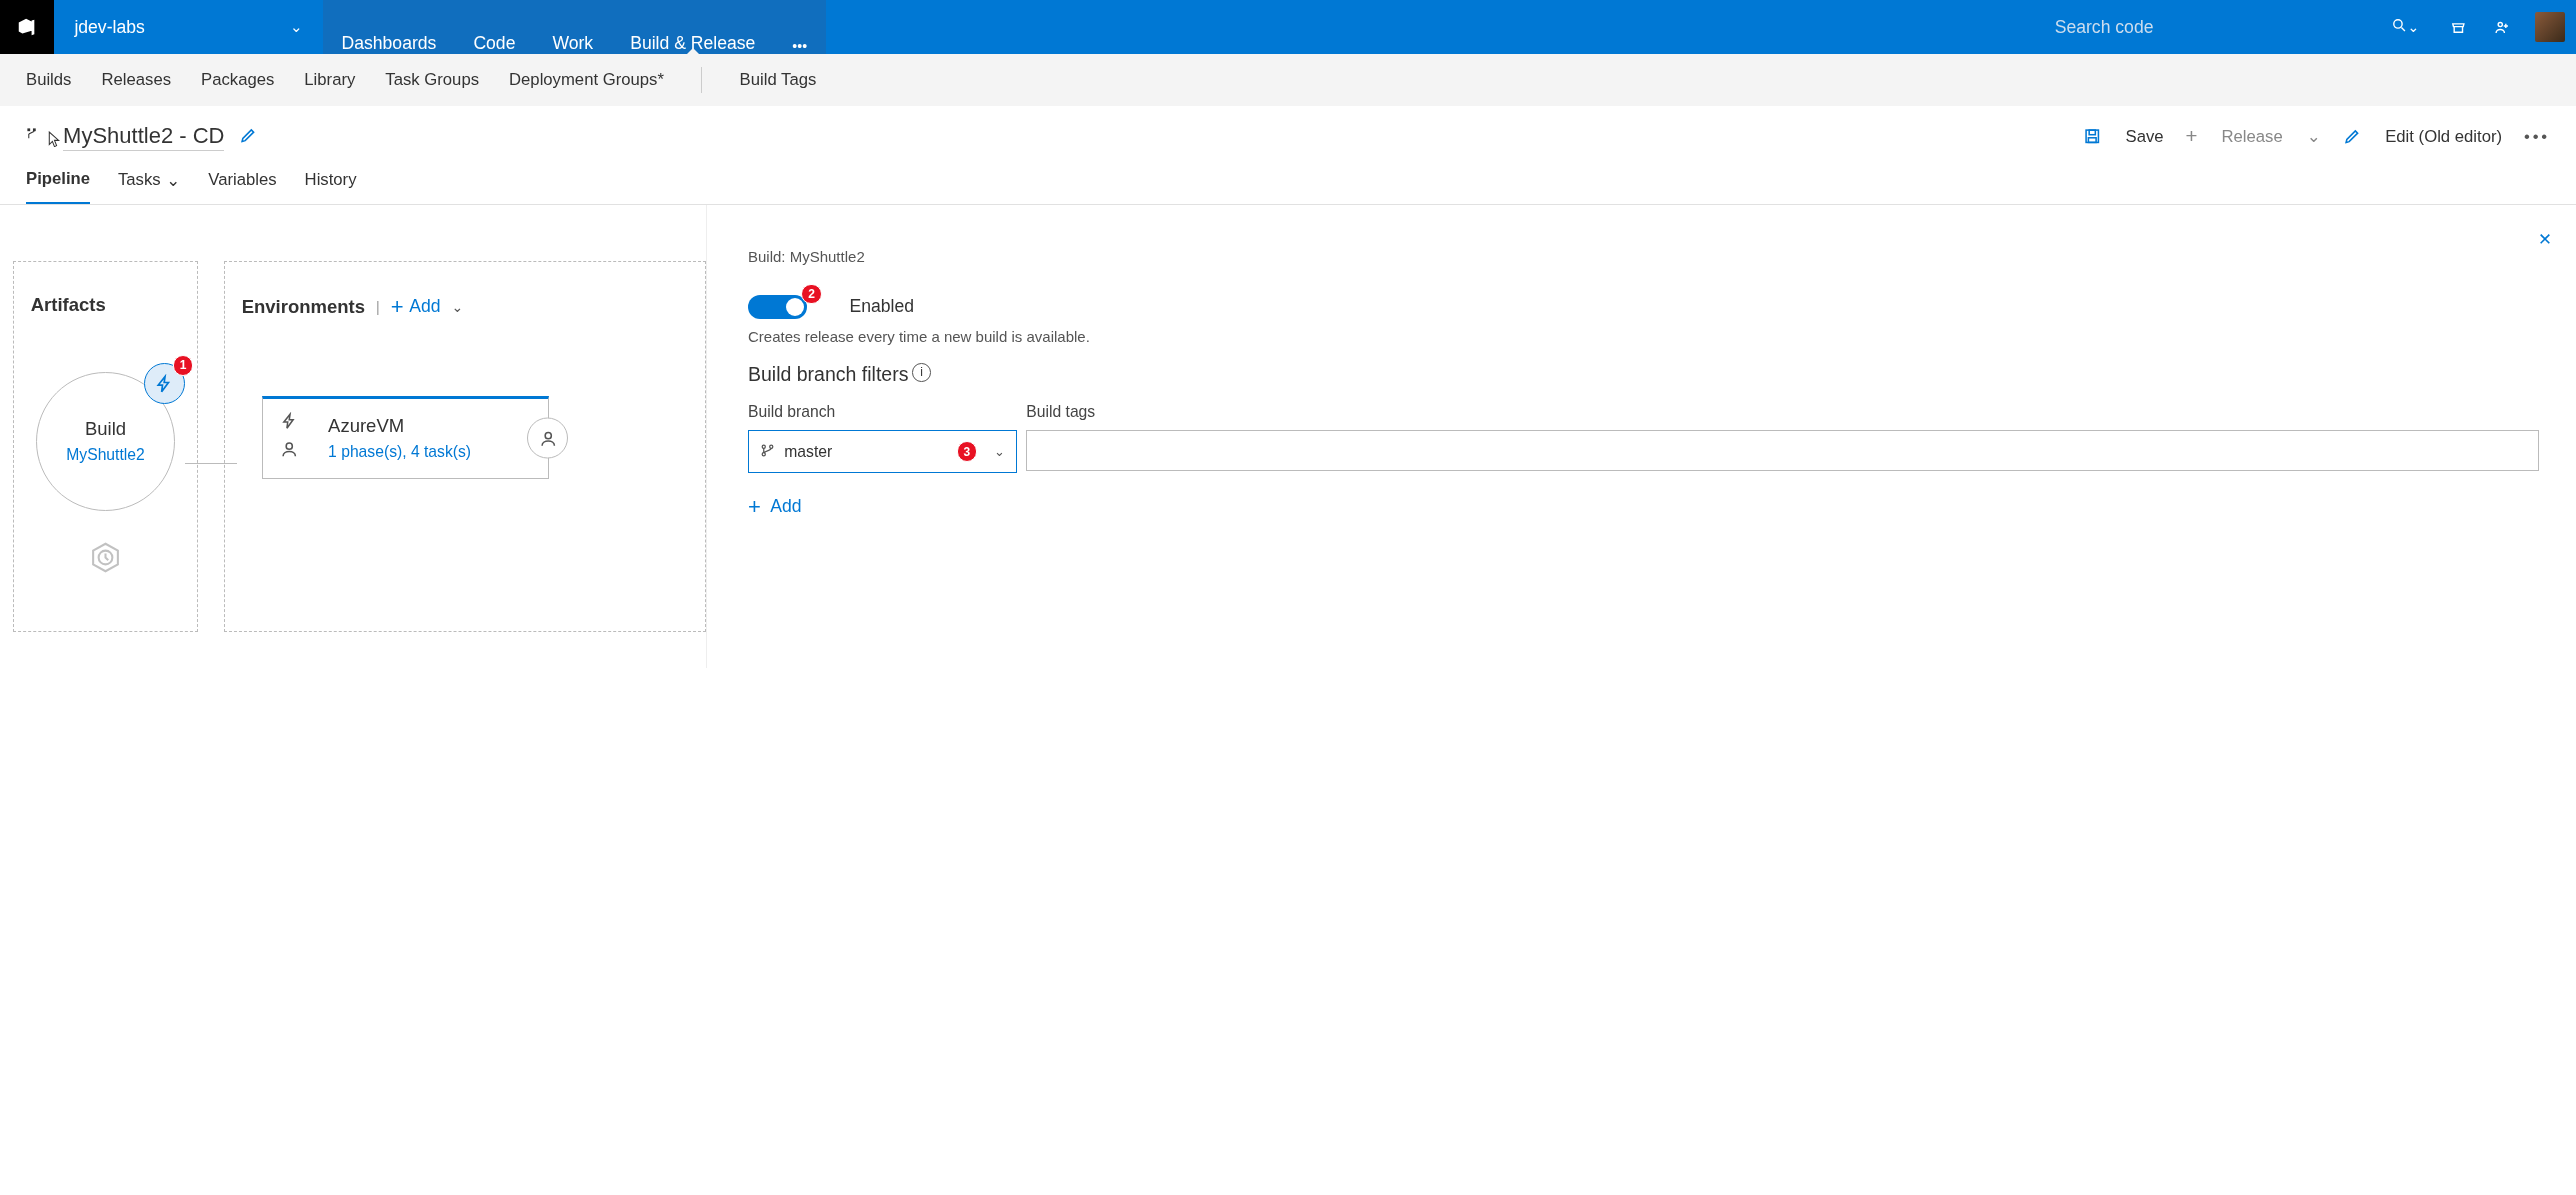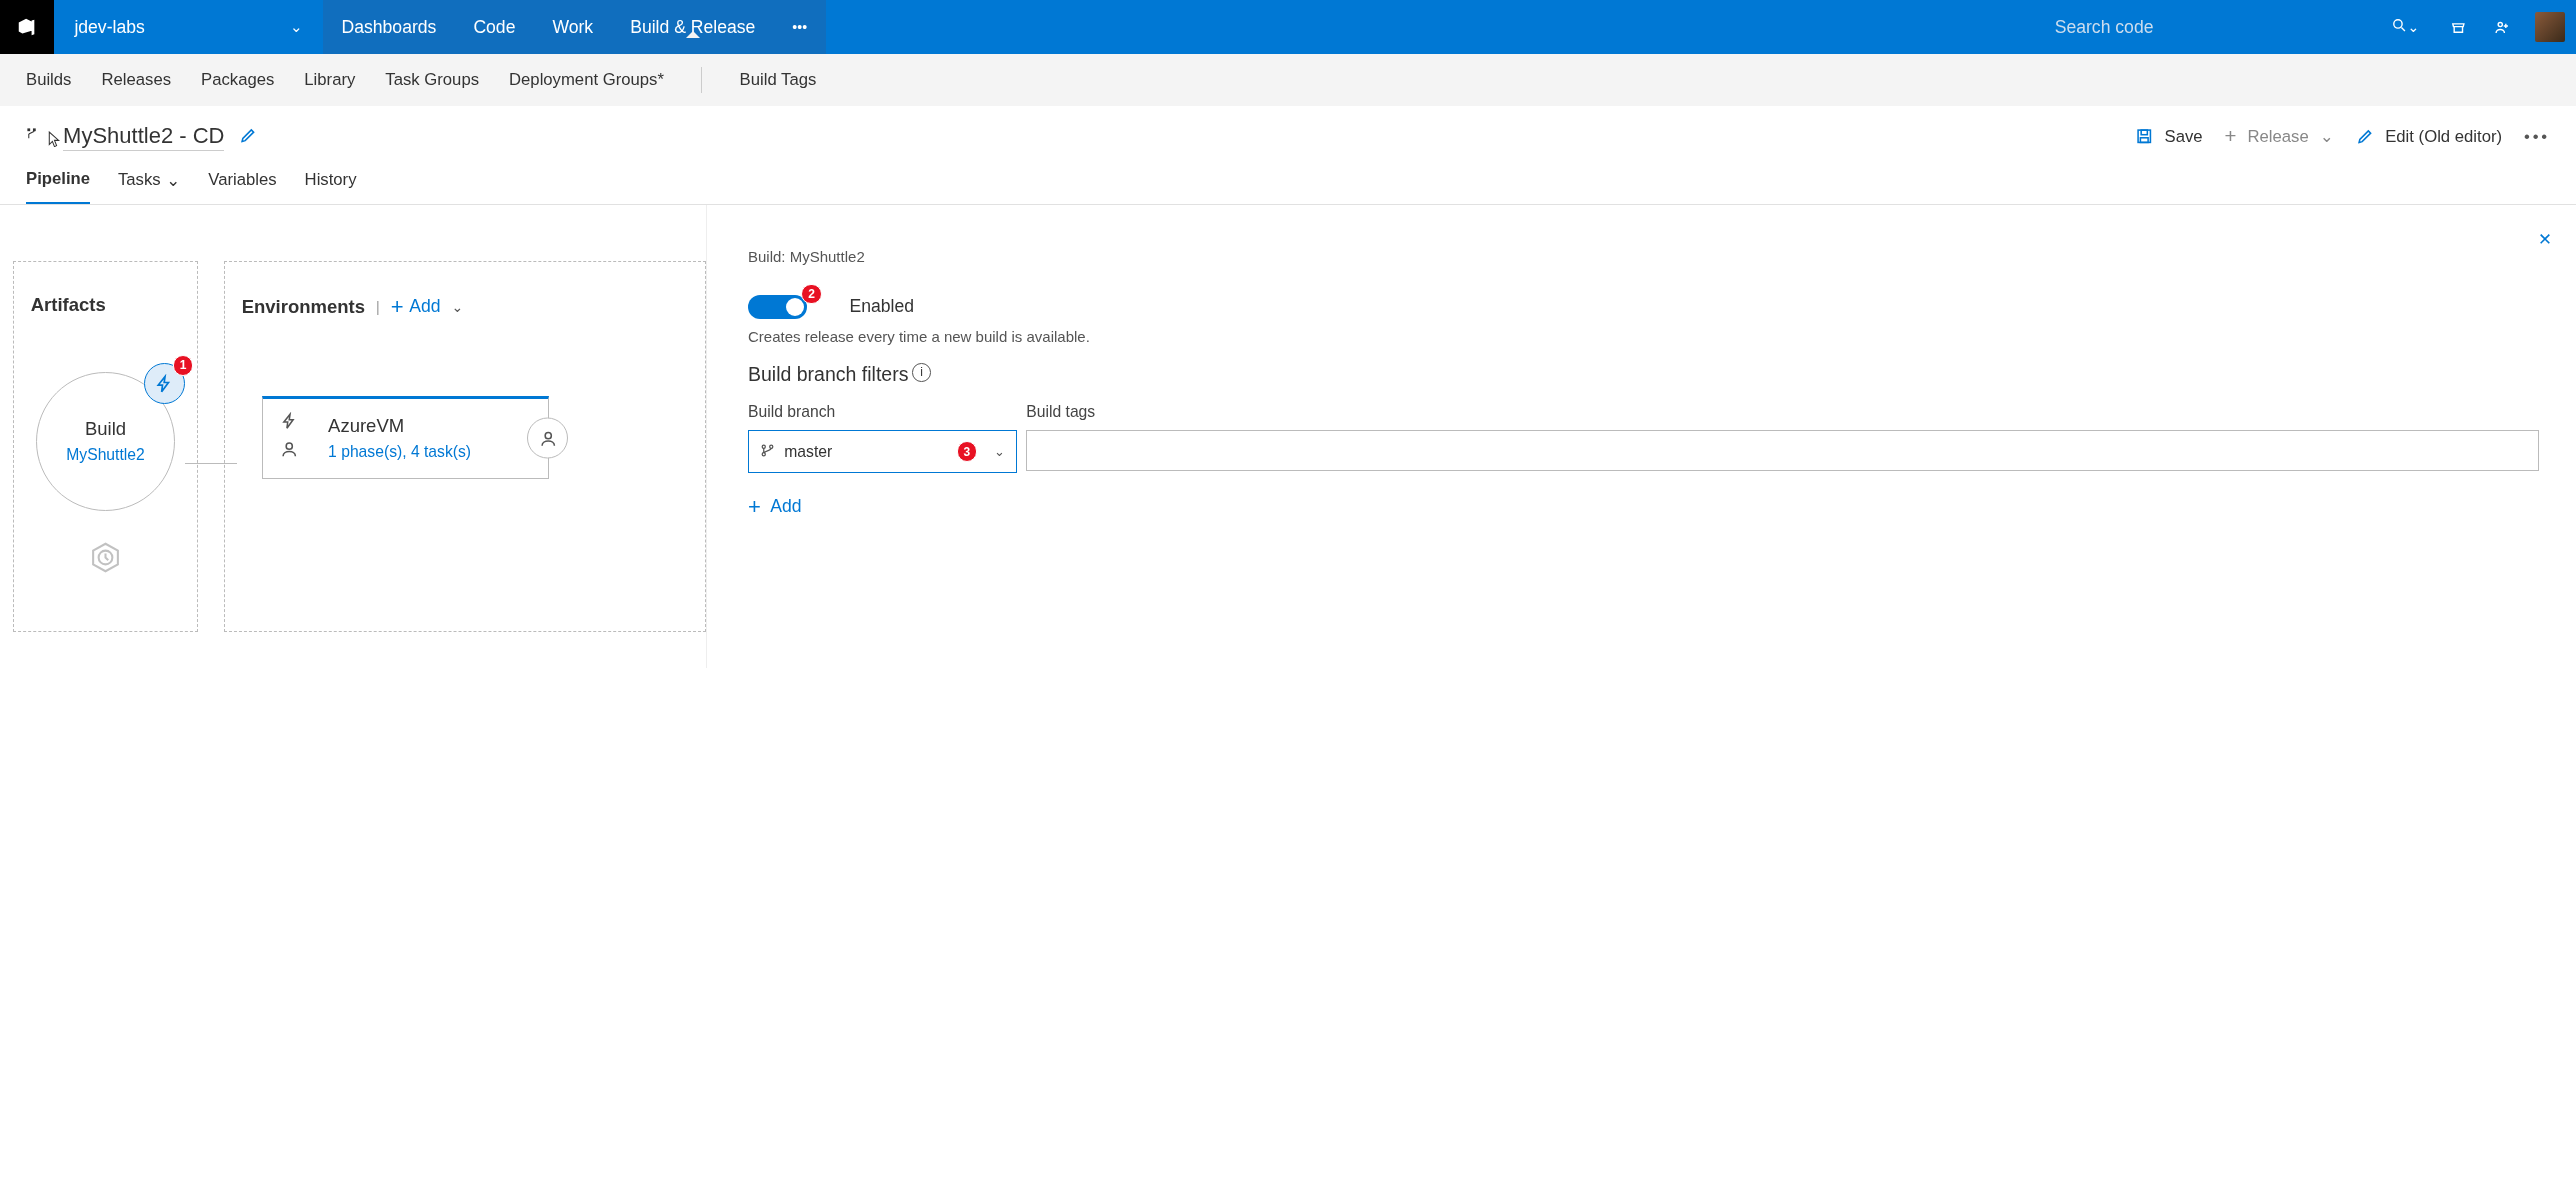--- a/index.html
+++ b/index.html
@@ -5,21 +5,21 @@
 * { box-sizing: border-box; margin: 0; padding: 0; font-family: "Segoe UI", -apple-system, sans-serif; }
 body { background: #fff; color: #333; font-size: 14px; }
 
 
 .topbar { display:flex; align-items:stretch; height:54px; background:#0078d4; color:#fff; }
 .topbar .logo { width:54px; background:#000; display:flex; align-items:center; justify-content:center; }
 .topbar .logo svg { width:22px; height:22px; fill:#fff; }
 .team-picker { width:269px; display:flex; align-items:center; justify-content:space-between; padding:0 20.4px; cursor:pointer; }
 .team-picker span { font-size:17.6px; }
 .team-picker .chev { font-size:15px; }
-.nav-links { display:flex; align-items:center; background:#106ebe; }
+.nav-links { display:flex; align-items:flex-end; background:#106ebe; }
 .nav-links .nlink { display:flex; align-items:center; padding:0 18.5px; font-size:17.6px; cursor:pointer; position:relative; }
 .nav-links .nlink.active::after { content:""; position:absolute; bottom:-0.9px; left:50%; transform:translateX(-50%); border:7.4px solid transparent; border-bottom-color:#f4f4f4; }
 .nav-links .more { padding:0 18.5px; display:flex; align-items:center; cursor:pointer; }
 .spacer { flex:1; }
 .search-area { display:flex; align-items:center; width:398px; padding:0 16.7px; }
 .search-area input { background:transparent; border:none; color:#fff; font-size:17.6px; outline:none; flex:1; }
 .search-area input::placeholder { color:#cde; }
 .top-icons { display:flex; align-items:center; gap:0; }
 .top-icons .ico { width:44px; display:flex; align-items:center; justify-content:center; cursor:pointer; height:54px; }
 .top-icons .avatar { width:30px; height:30px; background:#7a4; border-radius:1.9px; margin:0 11px; }
@@ -29,21 +29,21 @@
 .subnav .snitem { cursor:pointer; }
 .subnav .divider { width:0.9px; height:26px; background:#ccc; margin:0 7.4px; }
 
 
 .title-row { display:flex; align-items:center; padding:16.7px 26px 5.6px 26px; }
 .title-row .branch-ico { margin-right:7.4px; }
 .title-row .cursor { position:relative; left:-1.9px; top:3.7px; }
 .title-row h1 { font-size:22px; font-weight:400; border-bottom:0.9px solid #ccc; padding-bottom:1px; }
 .title-row .edit-ico { margin-left:15px; color:#0078d4; cursor:pointer; }
 .title-row .right-actions { margin-left:auto; display:flex; align-items:center; gap:22px; font-size:16.7px; }
-.title-row .right-actions .act { display:flex; align-items:center; gap:11px; cursor:pointer; }
+.title-row .right-actions .act { display:flex; align-items:center; gap:24px; cursor:pointer; }
 .title-row .right-actions .disabled { color:#888; }
 .title-row .right-actions .more { cursor:pointer; letter-spacing:2.8px; color:#555;}
 
 
 .pipetabs { display:flex; align-items:center; gap:28px; padding:13px 26px 0 26px; border-bottom:0.9px solid #e1e1e1; font-size:16.7px; }
 .pipetabs .ptab { padding-bottom:13px; cursor:pointer; display:flex; align-items:center; gap:5.6px; }
 .pipetabs .ptab.active { border-bottom:2.8px solid #0078d4; font-weight:600; }
 
 
 .body { display:flex; align-items:flex-start; position:relative; }

